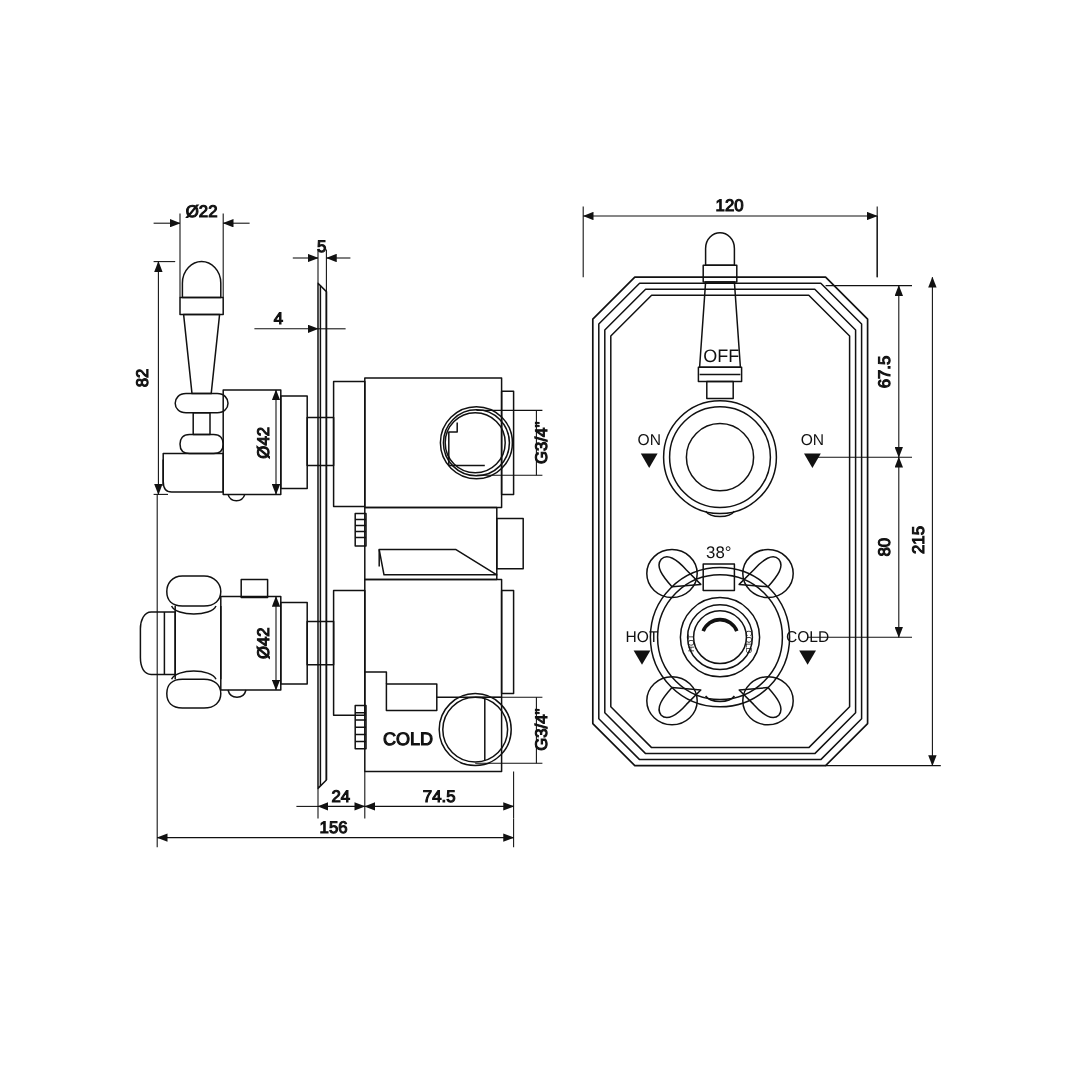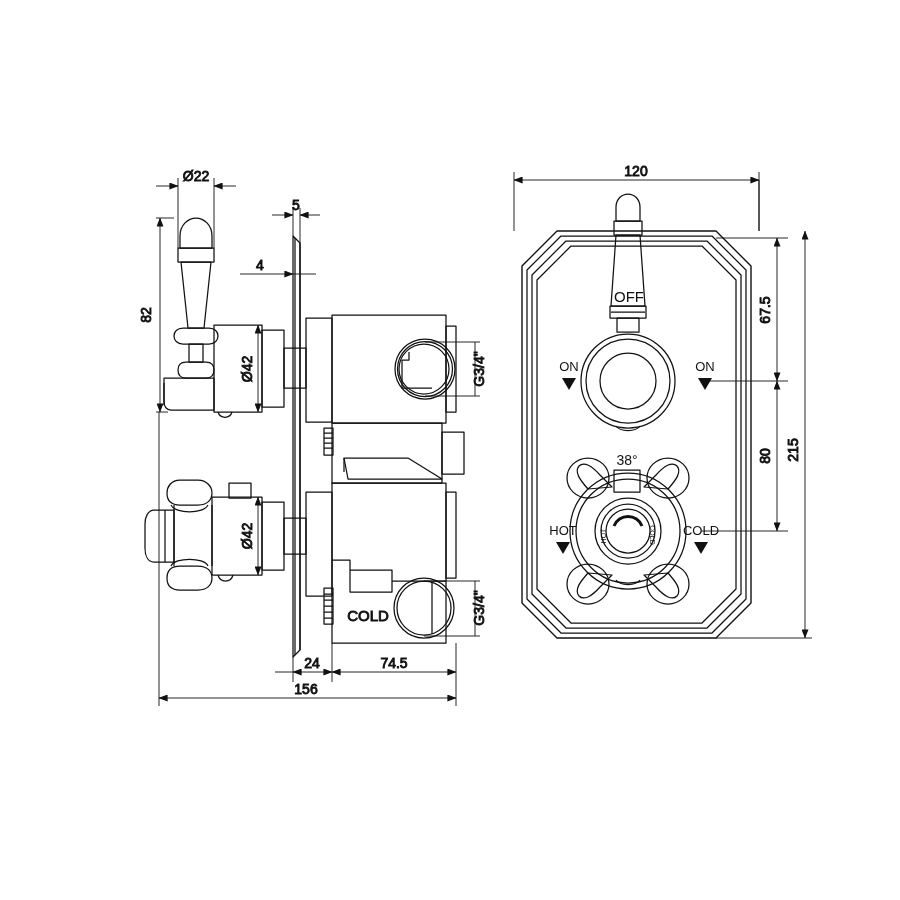--- a/index.html
+++ b/index.html
@@ -3,21 +3,21 @@
 <meta charset="utf-8">
 <title>Technical Drawing</title>
 <style>
   html,body{margin:0;padding:0;background:#ffffff;}
   body{
     width:900px;height:900px;
     font-family:"Liberation Sans", sans-serif;
     color:#1a1a1a;
     overflow:hidden;
   }
-  #stage{position:relative;width:824px;height:900px;background:#fff;padding-left:28px;}
+  #stage{position:relative;width:824px;height:900px;background:#fff;}
   svg{display:block;}
   text{font-family:"Liberation Sans", sans-serif;fill:#111111;}
 </style>
 </head>
 <body>
 
 <div id="stage">
 <svg width="900" height="900" viewBox="0 0 900 900">
 
   <defs>

